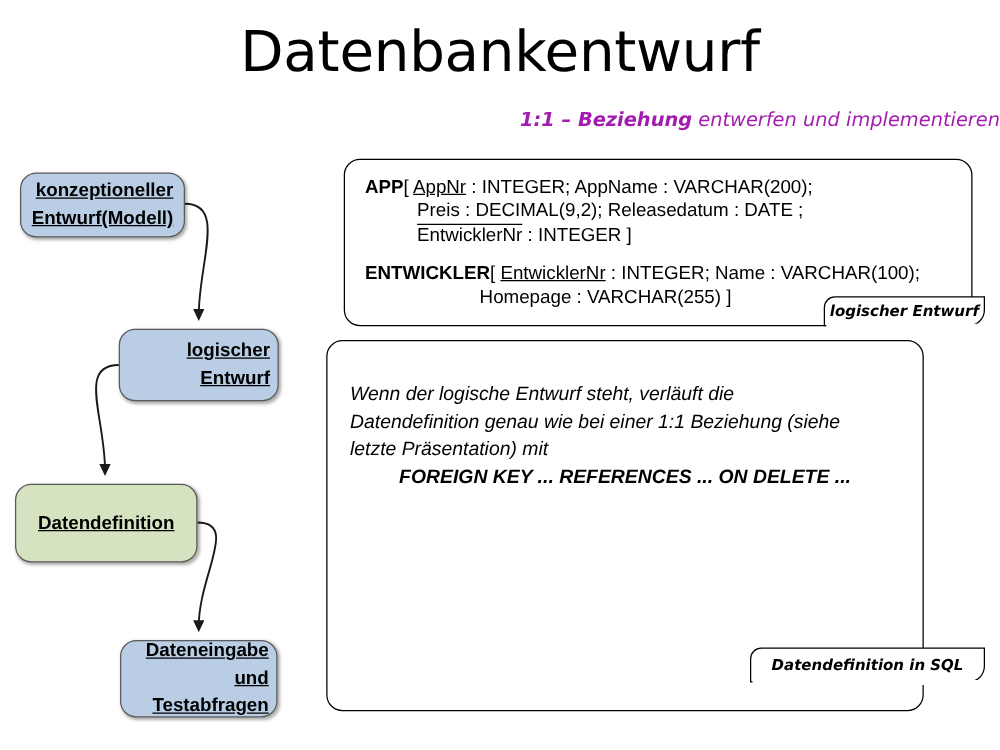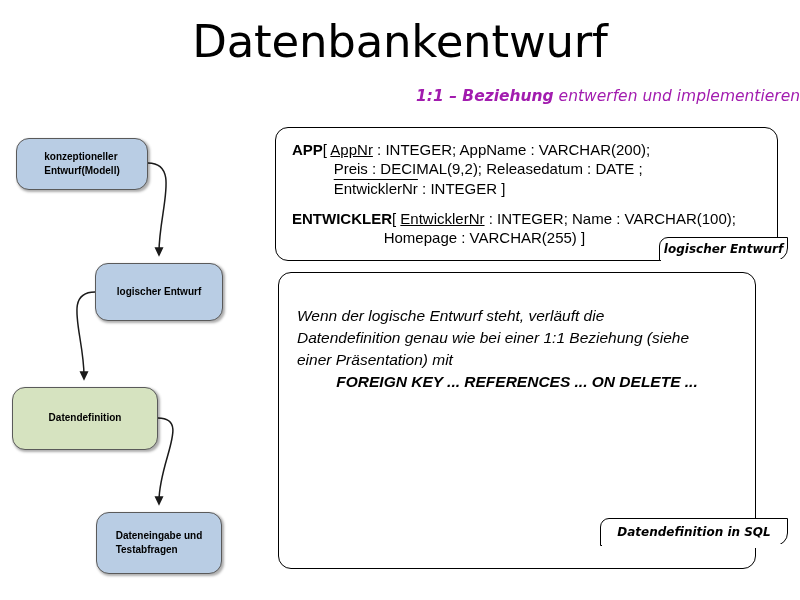--- a/index.html
+++ b/index.html
@@ -54,26 +54,27 @@
 
   
   .flow-node {
     position: absolute;
     box-sizing: border-box;
     border: 1px solid #5a5a5a;
     border-radius: 13px;
     display: flex;
     align-items: center;
     justify-content: center;
-    text-align: left;
-    font-size: 10px;
+    text-align: right;
+    font-size: 15px;
     font-weight: bold;
     line-height: 1.45;
     color: #000000;
     box-shadow: 1.5px 1.5px 2.5px rgba(0,0,0,0.32);
+    text-decoration: underline;
   }
   .flow-node .node-label {
     display: block;
     padding: 0 6px;
   }
   .flow-blue  { background: #b9cde4; }
   .flow-green { background: #d6e3c0; }
 
   #node-konzept { left: 16px;  top: 138px; width: 132px; height: 52px; }
   #node-logisch { left: 95px;  top: 263px; width: 128px; height: 58px; }
@@ -91,21 +92,21 @@
 
   
   .panel {
     position: absolute;
     box-sizing: border-box;
     background: #ffffff;
     border: 1.4px solid #000000;
     border-radius: 13px;
   }
   #panel-logical { left: 275px; top: 127px; width: 503px; height: 134px; }
-  #panel-sql     { left: 278px; top: 272px; width: 478px; height: 297px; text-decoration: underline; }
+  #panel-sql     { left: 261px; top: 272px; width: 478px; height: 297px; text-decoration: underline; }
 
   
   #schema-block {
     position: absolute;
     left: 16px;
     top: 12px;
     right: 10px;
     font-family: "Liberation Sans", sans-serif;
     font-size: 15px;
     line-height: 1.29;
@@ -210,19 +211,19 @@
 
   <div class="panel" id="panel-logical">
     <div id="schema-block"><span class="schema-line"><span class="rel-name">APP</span><span>[ </span><span class="pk">AppNr</span><span> : INTEGER; AppName : VARCHAR(200);</span></span><span class="schema-line"><span>          Preis : DECIMAL(9,2); Releasedatum : DATE ;</span></span><span class="schema-line"><span>          </span><span class="fk">EntwicklerNr</span><span> : INTEGER ]</span></span><span class="schema-gap"></span><span class="schema-line"><span class="rel-name">ENTWICKLER</span><span>[ </span><span class="pk">EntwicklerNr</span><span> : INTEGER; Name : VARCHAR(100);</span></span><span class="schema-line"><span>                      Homepage : VARCHAR(255) ]</span></span></div>
   </div>
   <div class="tag" id="tag-logical">logischer Entwurf</div>
 
   <div class="panel" id="panel-sql">
     <div id="sql-note">
         <span class="note-line">Wenn der logische Entwurf steht, verläuft die</span>
         <span class="note-line">Datendefinition genau wie bei einer 1:1 Beziehung (siehe</span>
-        <span class="note-line">einer Präsentation) mit</span>
+        <span class="note-line">letzte Präsentation) mit</span>
         <span class="note-line note-strong">FOREIGN KEY ... REFERENCES ... ON DELETE ...</span>
       </div>
   </div>
   <div class="tag" id="tag-sql">Datendefinition in SQL</div>
 
 </div>
 
 </body></html>

